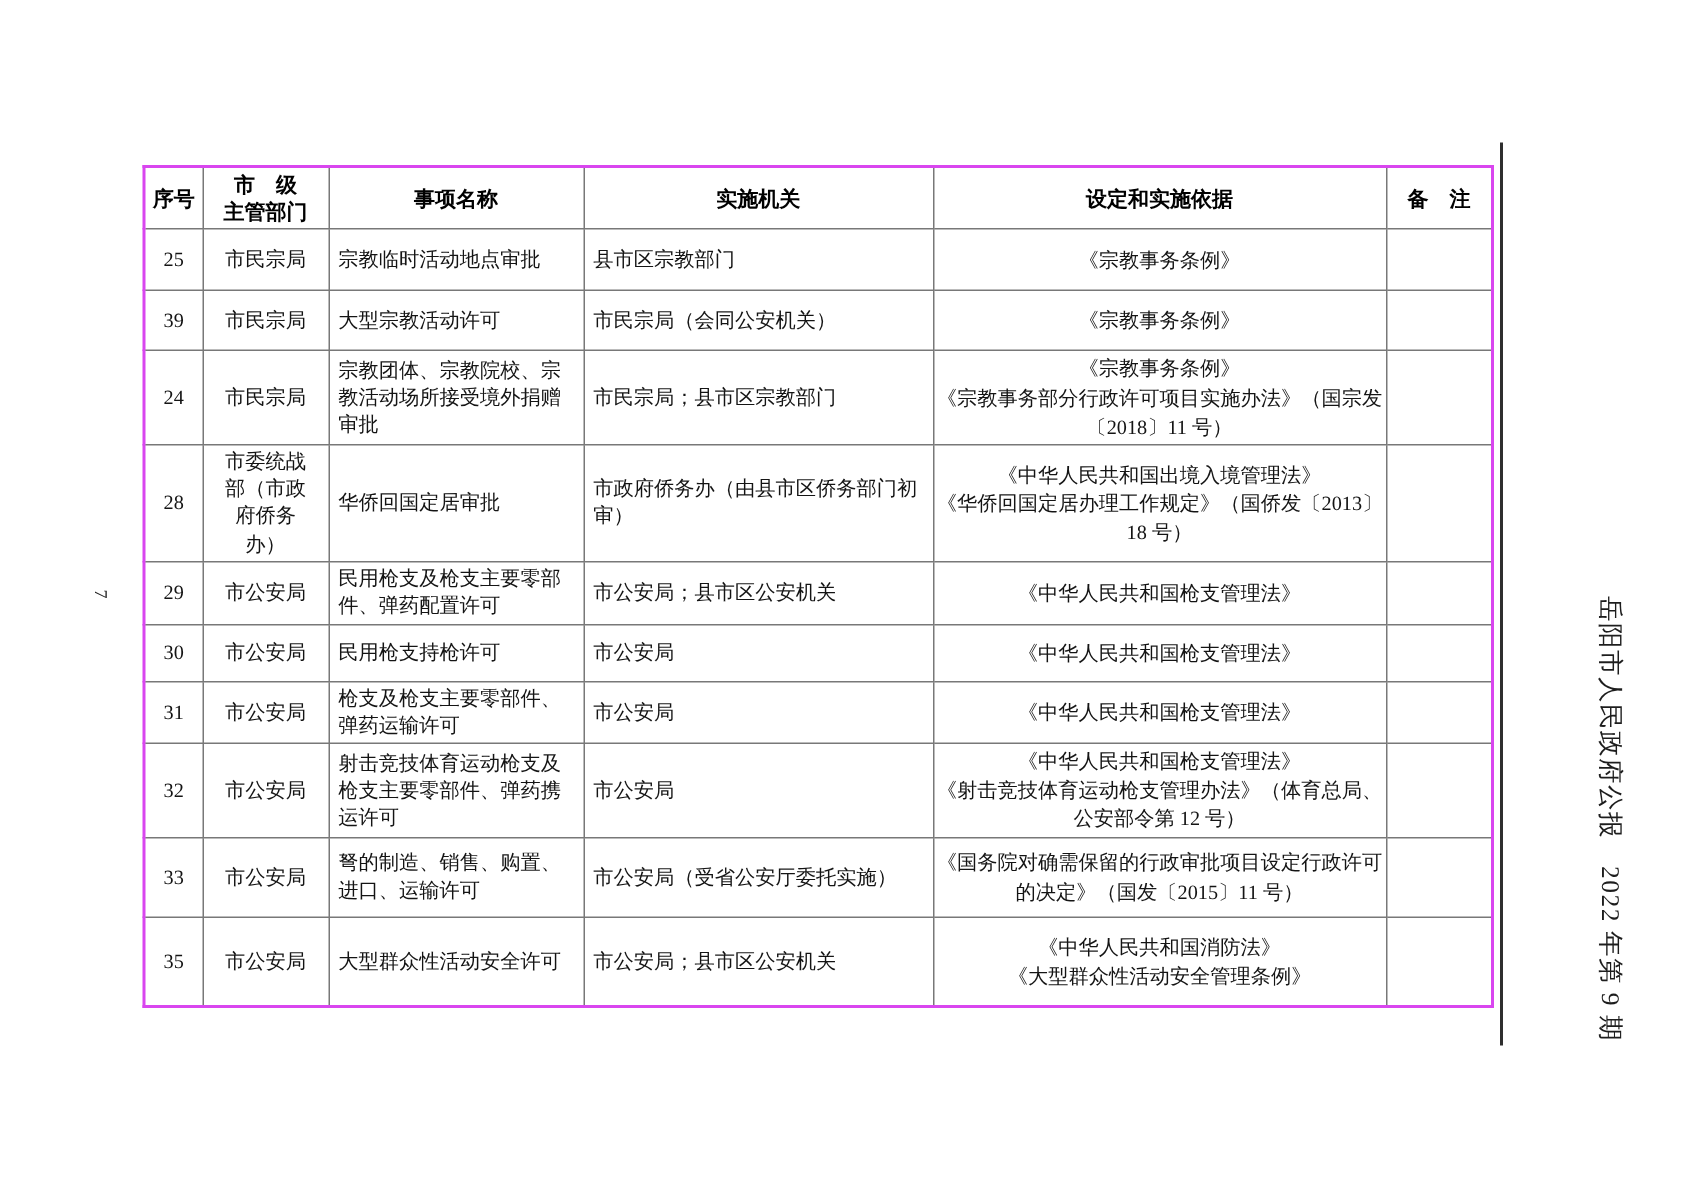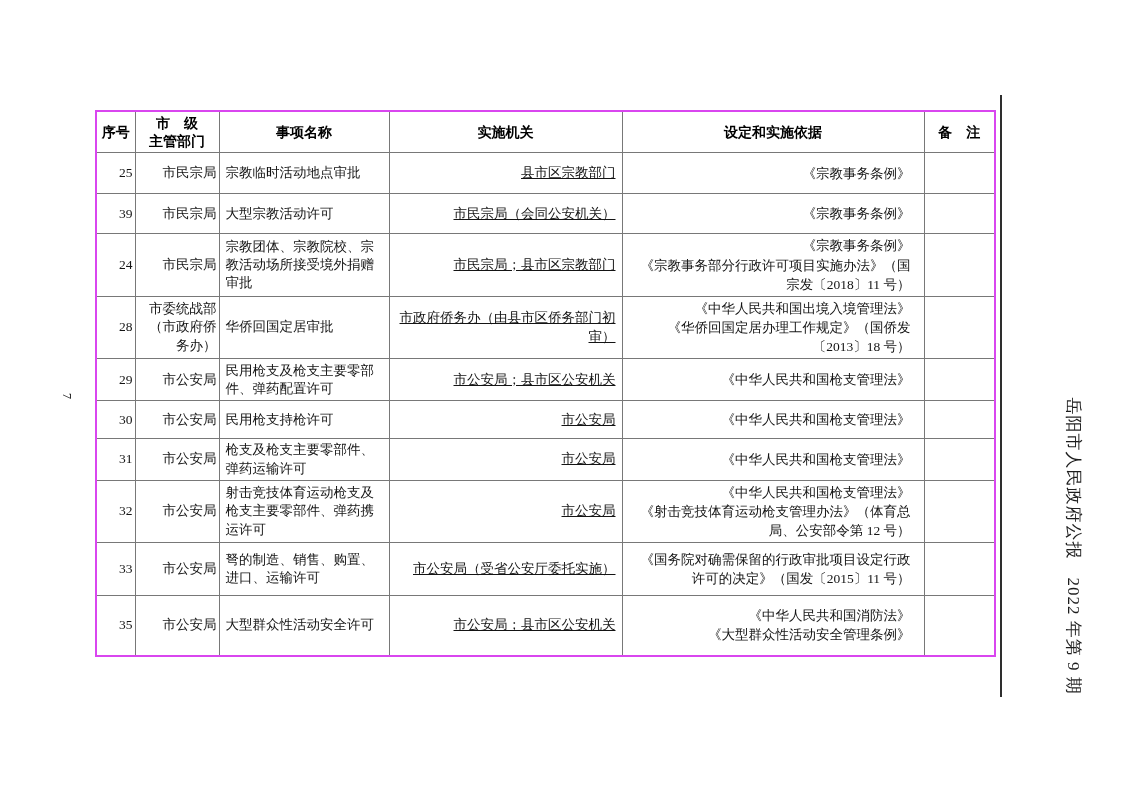--- a/index.html
+++ b/index.html
@@ -43,25 +43,25 @@
   tbody tr:nth-child(2){height:40px;}
   tbody tr:nth-child(3){height:59px;}
   tbody tr:nth-child(4){height:52px;}
   tbody tr:nth-child(5){height:42px;}
   tbody tr:nth-child(6){height:38px;}
   tbody tr:nth-child(7){height:38px;}
   tbody tr:nth-child(8){height:52px;}
   tbody tr:nth-child(9){height:53px;margin-left:21px;}
   tbody tr:nth-child(10){height:60px;}
   tbody tr:nth-child(11){height:62px;}
-  td.seq{text-align:right;padding:2px 2px;}
-  td.dept{text-align:right;padding:2px 2px;}
+  td.seq{text-align:center;padding:2px 2px;}
+  td.dept{text-align:center;padding:2px 14px;}
   td.item{text-align:left;}
-  td.agency{text-align:right;text-decoration:underline;}
-  td.basis{text-align:right;padding:2px 13px;line-height:1.42;}
+  td.agency{text-align:left;}
+  td.basis{text-align:center;padding:2px 1px;line-height:1.42;}
   td.remark{padding:0;}
   .basis-line{display:block;}
 </style>
 </head>
 <body>
 
 <div class="page-number">7</div>
 
 <div class="side-rule"></div>
 

